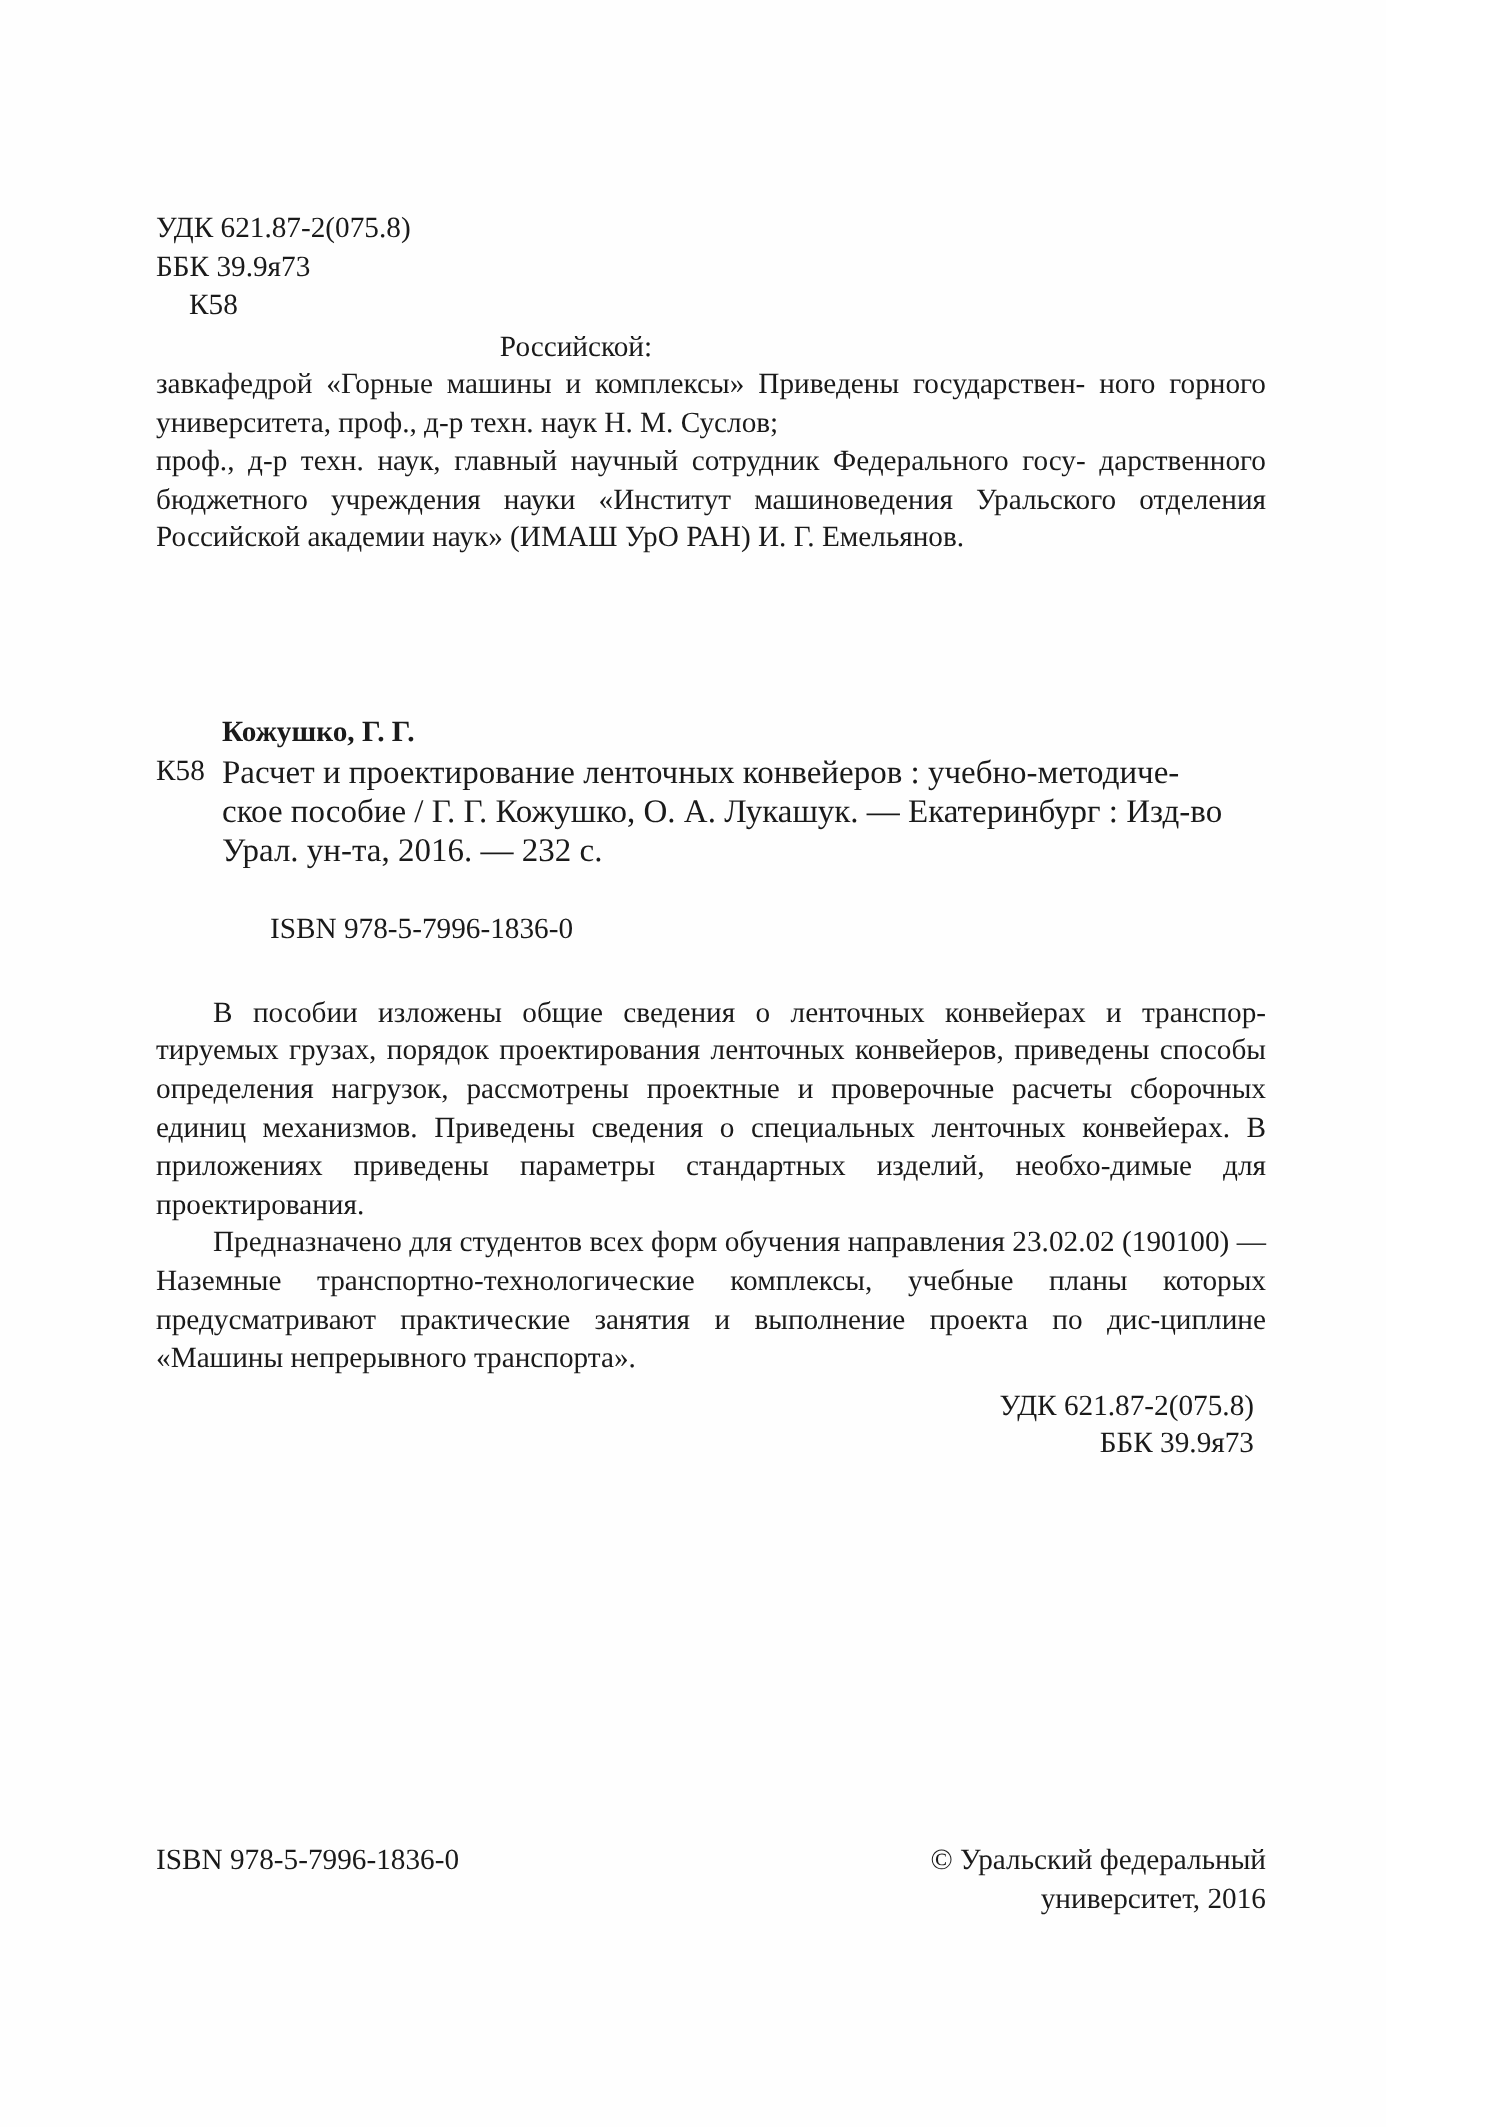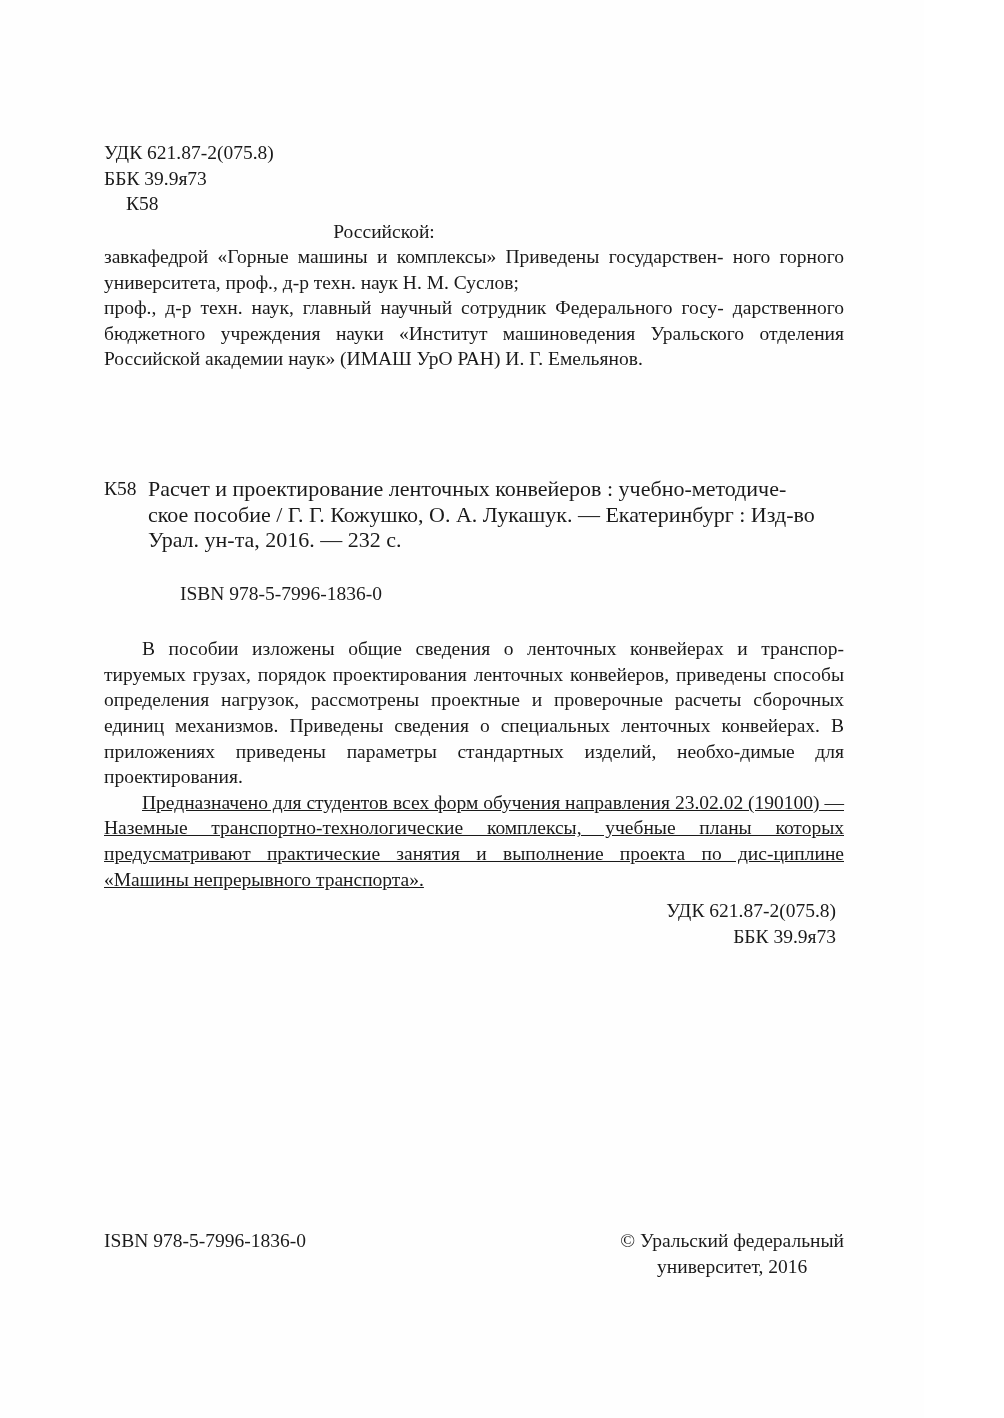--- a/index.html
+++ b/index.html
@@ -92,21 +92,21 @@
     margin-left: 0;
     font-size: 19.5px;
     line-height: 25.6px;
     text-align: justify;
     text-align-last: left;
   }
   .annot p {
     margin: 0;
     text-indent: 38px;
   }
-  .annot p + p { margin-top: 0px; text-decoration: underline; }
+  .annot p + p { margin-top: 0px; }
 
   .biblio {
     margin-top: 26px;
     margin-left: 76px;
     font-size: 19.5px;
     line-height: 25.5px;
   }
   .codes-right {
     margin-top: 6px;
     text-align: right;
@@ -121,21 +121,21 @@
     width: 740px;
     font-size: 19.5px;
     line-height: 26px;
   }
   .footer-row {
     display: flex;
     justify-content: space-between;
     align-items: flex-start;
   }
   .footer-left { white-space: nowrap; }
-  .footer-right { text-align: center; white-space: pre-line; }
+  .footer-right { text-align: right; white-space: pre-line; }
 </style>
 </head>
 <body>
 
 <div class="page">
   <div class="content">
 
     <div class="line indent-udk">УДК 621.87-2(075.8)</div>
     <div class="line indent-udk">ББК 39.9я73</div>
     <div class="line indent-k58">К58</div>
@@ -149,20 +149,21 @@
       </div>
       <div class="para rev2">
         <span>проф., д-р техн. наук, главный научный сотрудник Федерального госу-
 дарственного бюджетного учреждения науки «Институт машиноведения
 Уральского отделения Российской академии наук» (ИМАШ УрО РАН)
 </span><span class="ital">И. Г. Емельянов</span><span>.</span>
       </div>
     </div>
 
     <div class="author-block">
+      <div class="author-name">Кожушко, Г. Г.</div>
       <div class="title-wrap">
         <span class="k58-marker">К58</span>
         <div class="title-text" style="white-space: pre-line;">Расчет и проектирование ленточных конвейеров : учебно-методиче-
 ское пособие / Г. Г. Кожушко, О. А. Лукашук. — Екатеринбург : Изд-во
 Урал. ун-та, 2016. — 232 с.</div>
       </div>
       <div class="isbn-line">ISBN 978-5-7996-1836-0</div>
     </div>
 
     <div class="annot">

